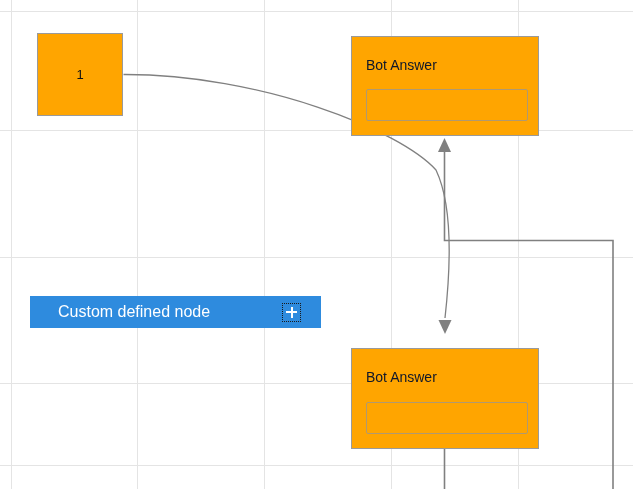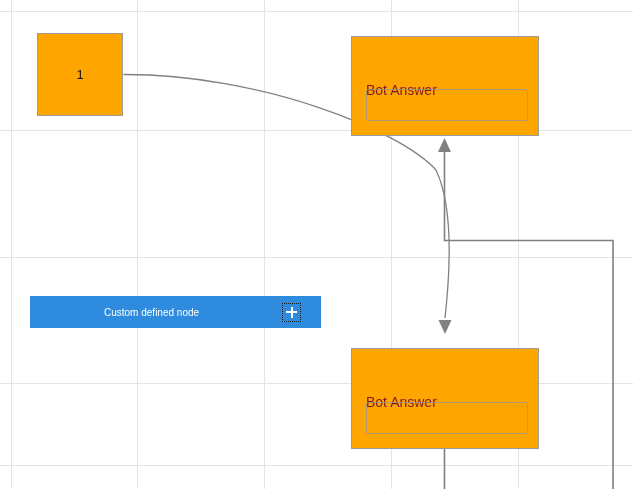--- a/index.html
+++ b/index.html
@@ -59,23 +59,22 @@
     align-items: center;
     justify-content: center;
     font-size: 13px;
     color: #111111;
   }
   .node-title {
     position: absolute;
     left: 14px;
     top: 20px;
     font-size: 14px;
-    color: #7f1d1d;
+    color: #0f172a;
     white-space: nowrap;
-    margin-top: 25px;
   }
   .node-slot {
     position: absolute;
     left: 14px;
     box-sizing: border-box;
     border: 1px solid #c9a24a;
     border-color: rgba(150,150,150,0.75);
     border-radius: 2px;
     background: transparent;
   }
@@ -86,23 +85,22 @@
     background: #2E8BDE;
     display: flex;
     align-items: center;
     border: none;
     padding: 0 14px 0 28px;
     cursor: pointer;
   }
   .palette-btn-label {
     flex: 1;
     color: #ffffff;
-    font-size: 10px;
+    font-size: 16px;
     white-space: nowrap;
-    margin-left: 46px;
   }
   .plus-box {
     width: 19px;
     height: 19px;
     box-sizing: border-box;
     border: 1px dotted #1a1a1a;
     position: relative;
     flex: 0 0 auto;
     margin-right: 6px;
   }

